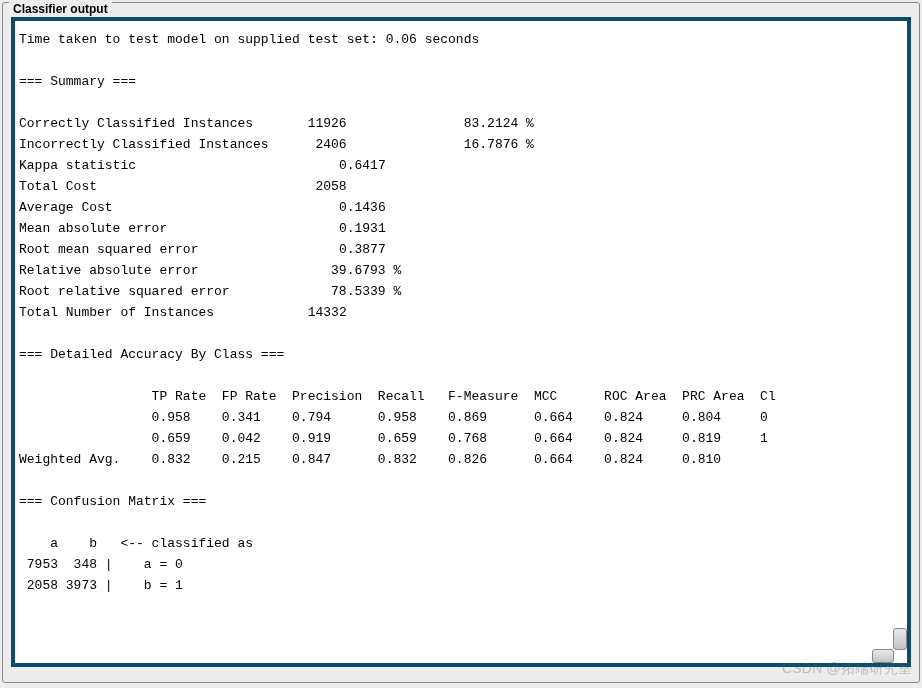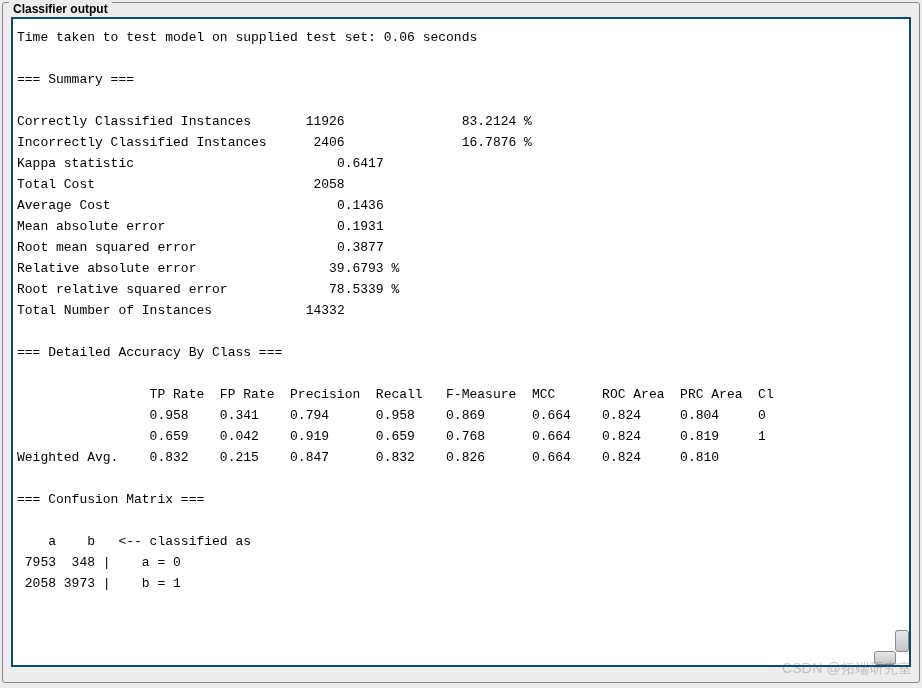--- a/index.html
+++ b/index.html
@@ -24,21 +24,21 @@
       top: -1px;
       left: 6px;
       background: #ededed;
       padding: 0 4px;
       font-weight: bold;
       font-size: 12px;
       color: #000;
       text-align: right;
     }
     .output-box {
-      border: 2px solid #0c4a6e;
+      border: 4px solid #0c4a6e;
       background: #fff;
       margin: 14px 8px 8px 8px;
       height: 650px;
       overflow: hidden;
       position: relative;
     }
     .output-content {
       font-family: "Courier New", monospace;
       font-size: 13px;
       line-height: 21px;

